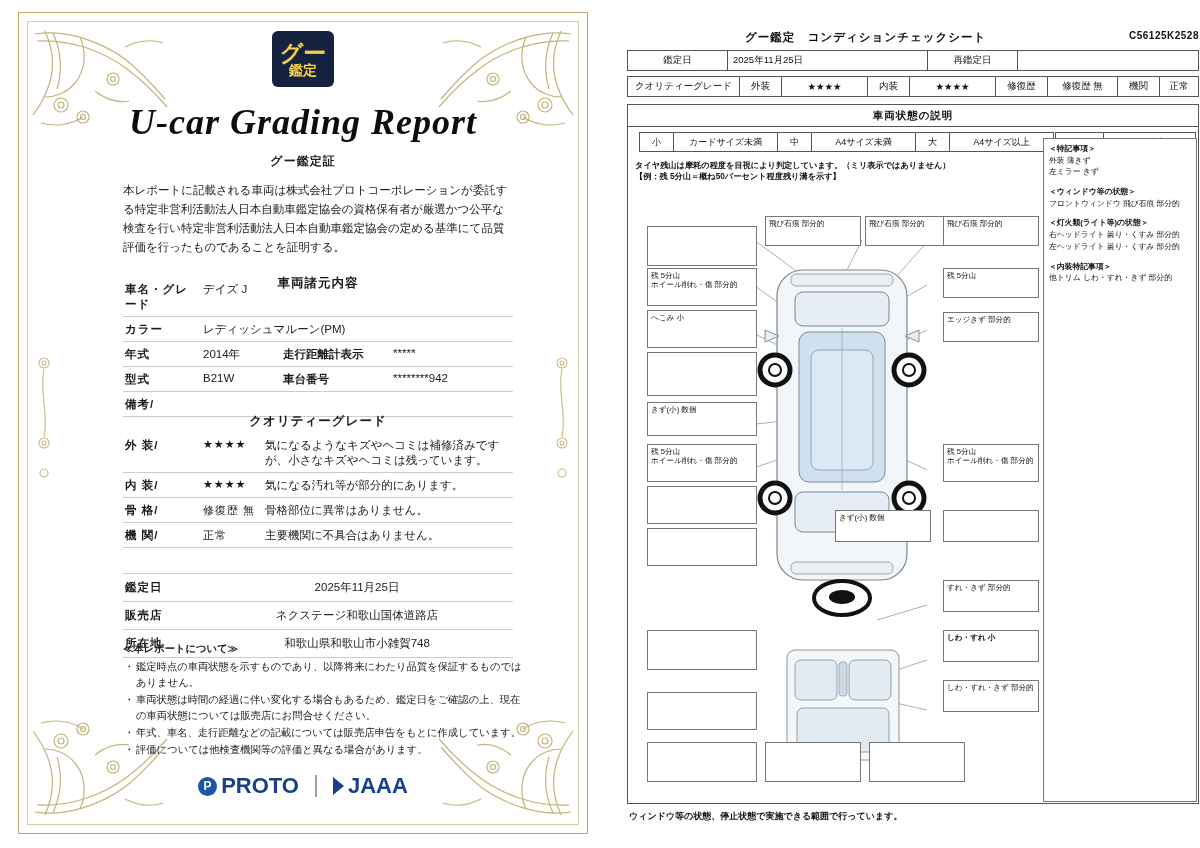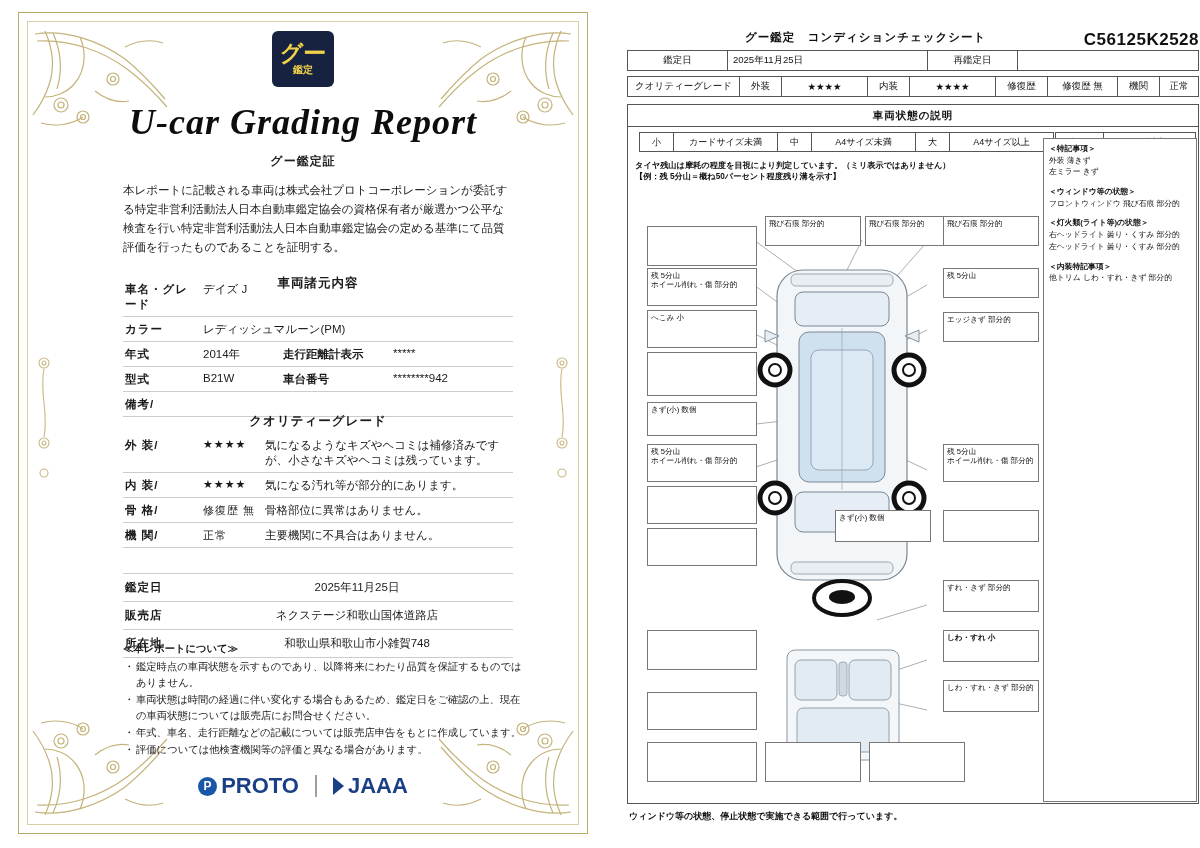--- a/index.html
+++ b/index.html
@@ -36,21 +36,21 @@
 
   
   .goo-logo {
     position: absolute; left: 50%; top: 18px; transform: translateX(-50%);
     width: 62px; height: 56px; background: #16223f;
     border-radius: 6px;
     display: flex; flex-direction: column; align-items: center; justify-content: center;
     color: #f0d24b; font-weight: bold;
   }
   .goo-logo .g1 { font-size: 23px; line-height: 22px; letter-spacing: 0px; }
-  .goo-logo .g2 { font-size: 10px; line-height: 12px; }
+  .goo-logo .g2 { font-size: 14px; line-height: 12px; }
 
   .cert-title {
     position: absolute; left: 0; right: 0; top: 88px;
     text-align: center;
     font-family: "Liberation Serif", serif;
     font-style: italic; font-weight: bold;
     font-size: 36px; color: #0d0d0d;
     letter-spacing: 1px;
   }
   .cert-sub {
@@ -121,21 +121,21 @@
     position: absolute; left: 606px; top: 20px;
     width: 576px; height: 800px;
     font-size: 9px; color: #111; margin-left: 19px;
   }
   .sheet-title {
     position: absolute; left: 120px; top: 10px;
     font-size: 11.5px; font-weight: bold; letter-spacing: 1px;
   }
   .sheet-code {
     position: absolute; right: 2px; top: 10px;
-    font-size: 17px; font-weight: bold; letter-spacing: 0.5px;
+    font-size: 10px; font-weight: bold; letter-spacing: 0.5px;
   }
   .tbl { border-collapse: collapse; position: absolute; }
   .tbl td { border: 1px solid #555; padding: 0 5px; height: 20px; font-size: 9.5px; }
   .tbl td.cc { text-align: center; }
 
   #t-date { left: 2px; top: 30px; width: 572px; }
   #t-grade { left: 2px; top: 56px; width: 572px; }
 
   .panel {
     position: absolute; left: 2px; top: 84px; width: 572px; height: 700px;

